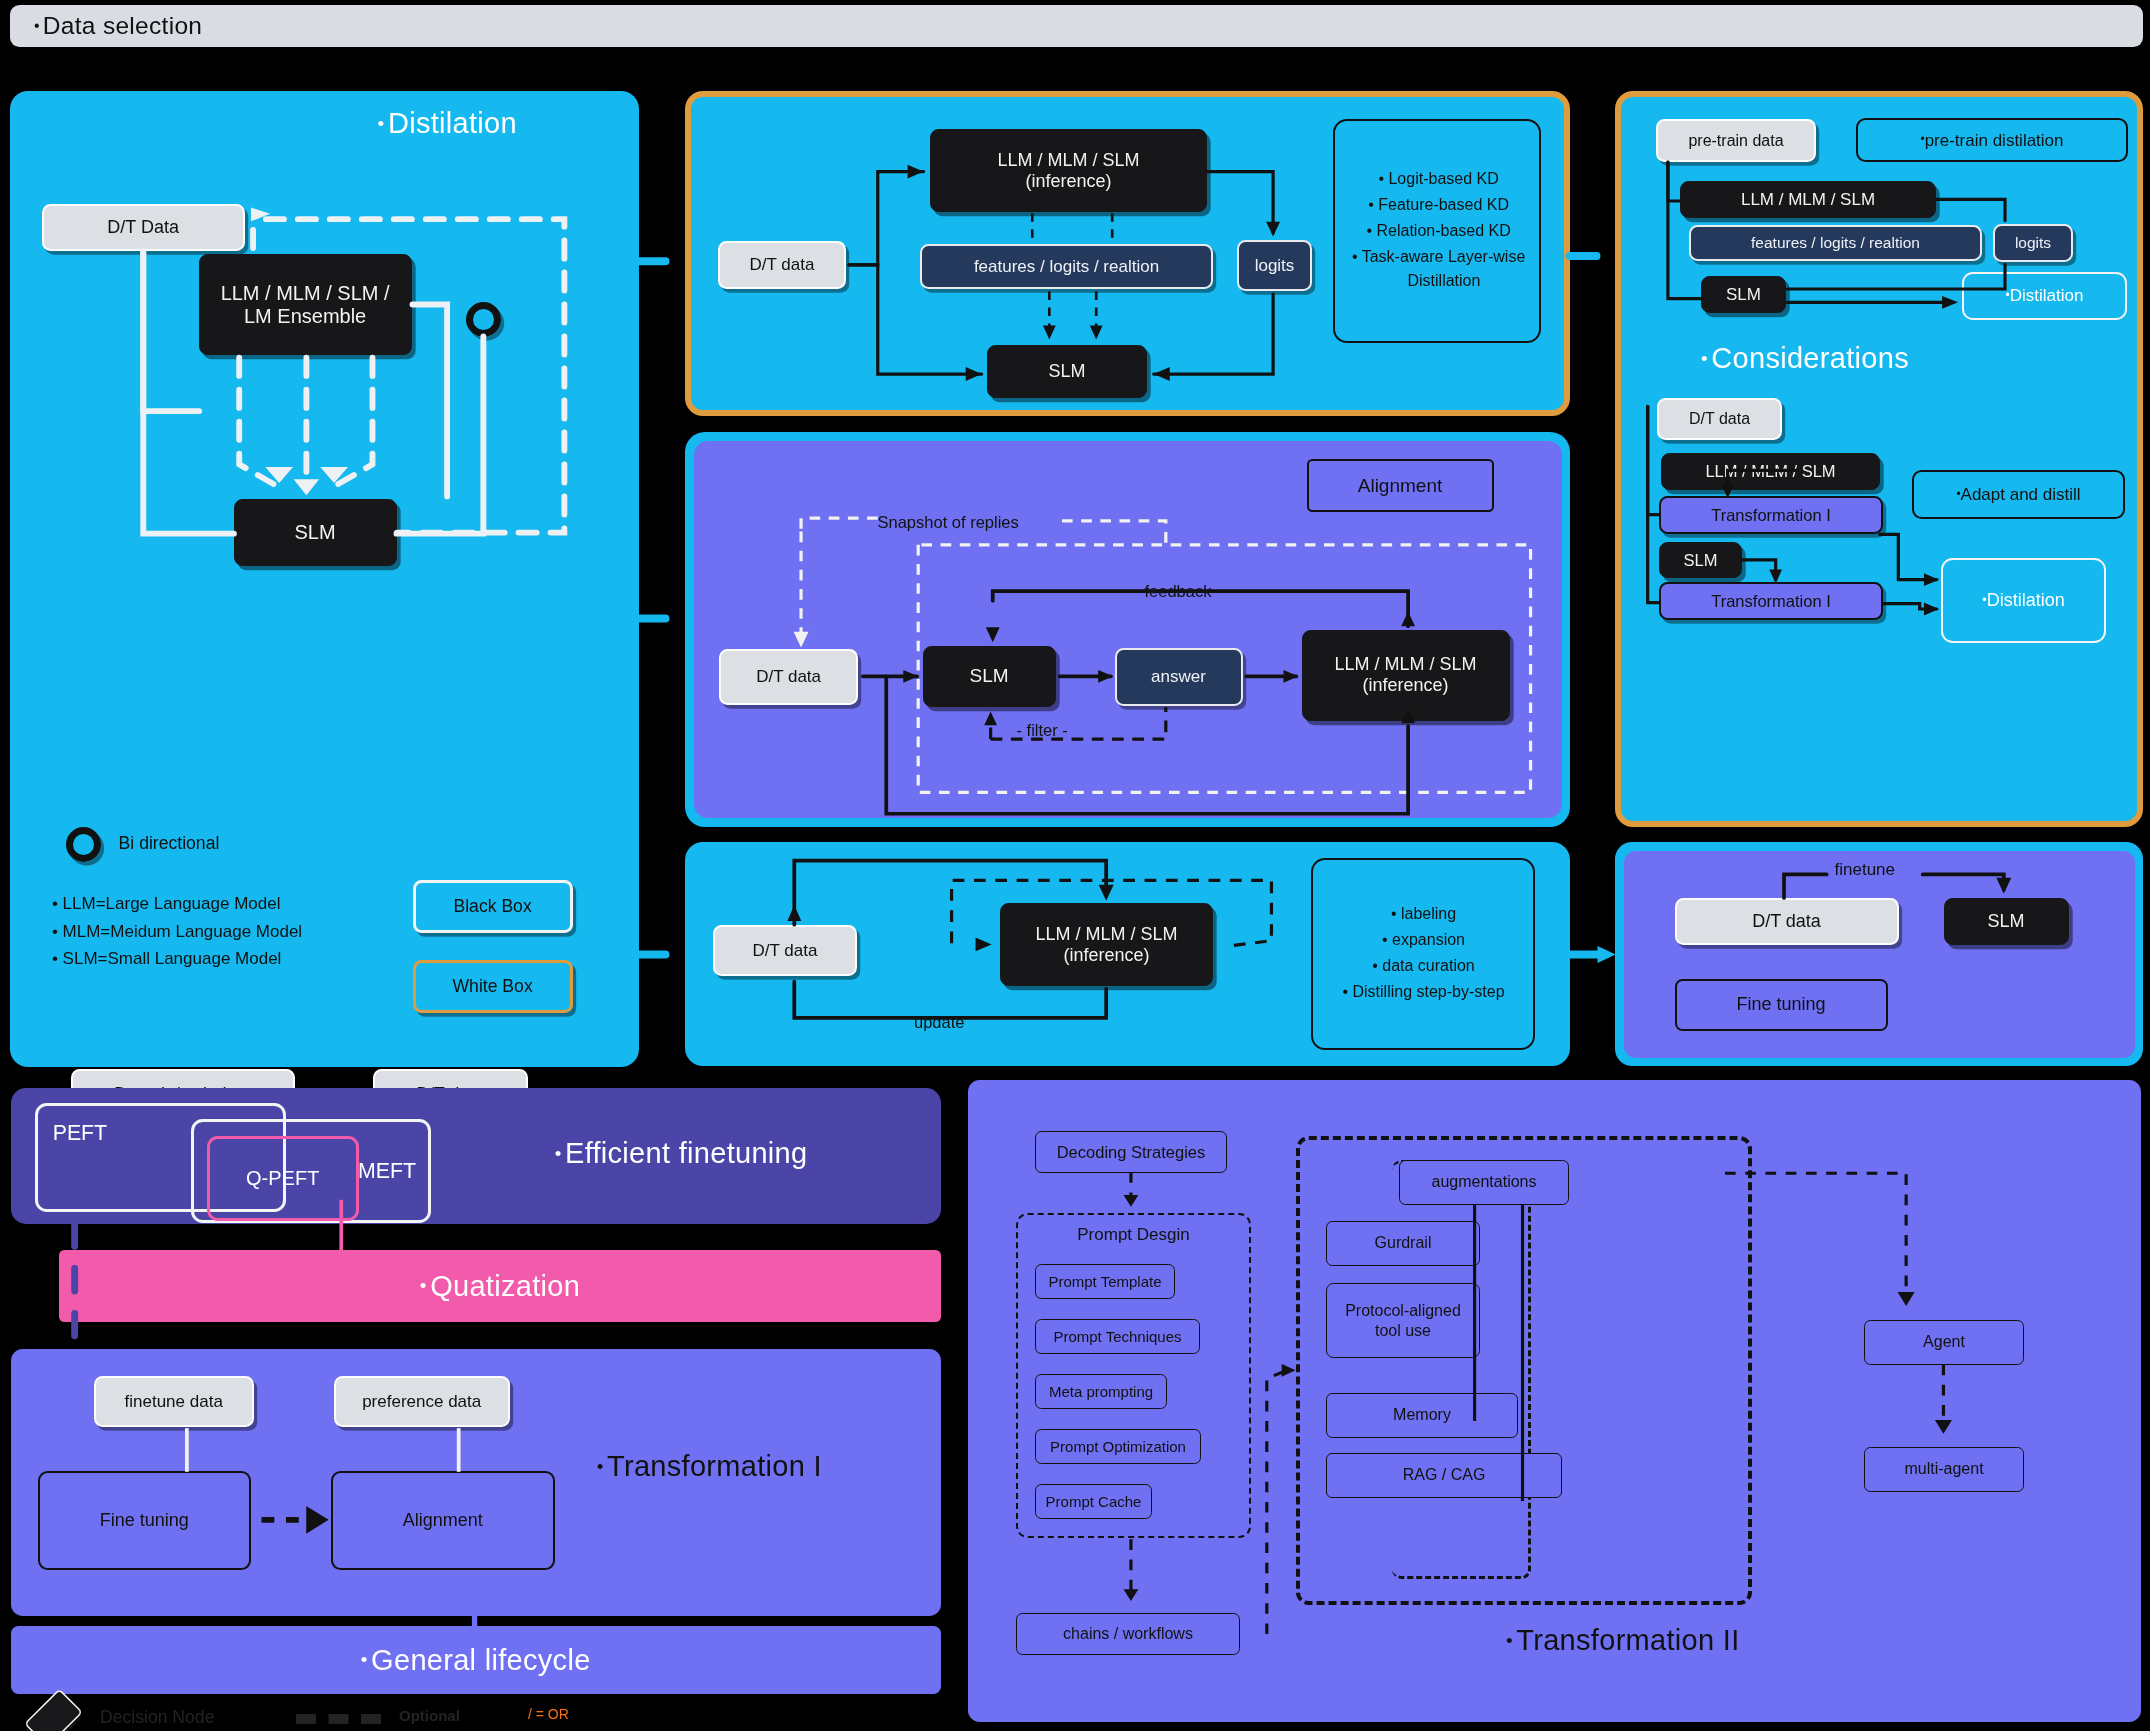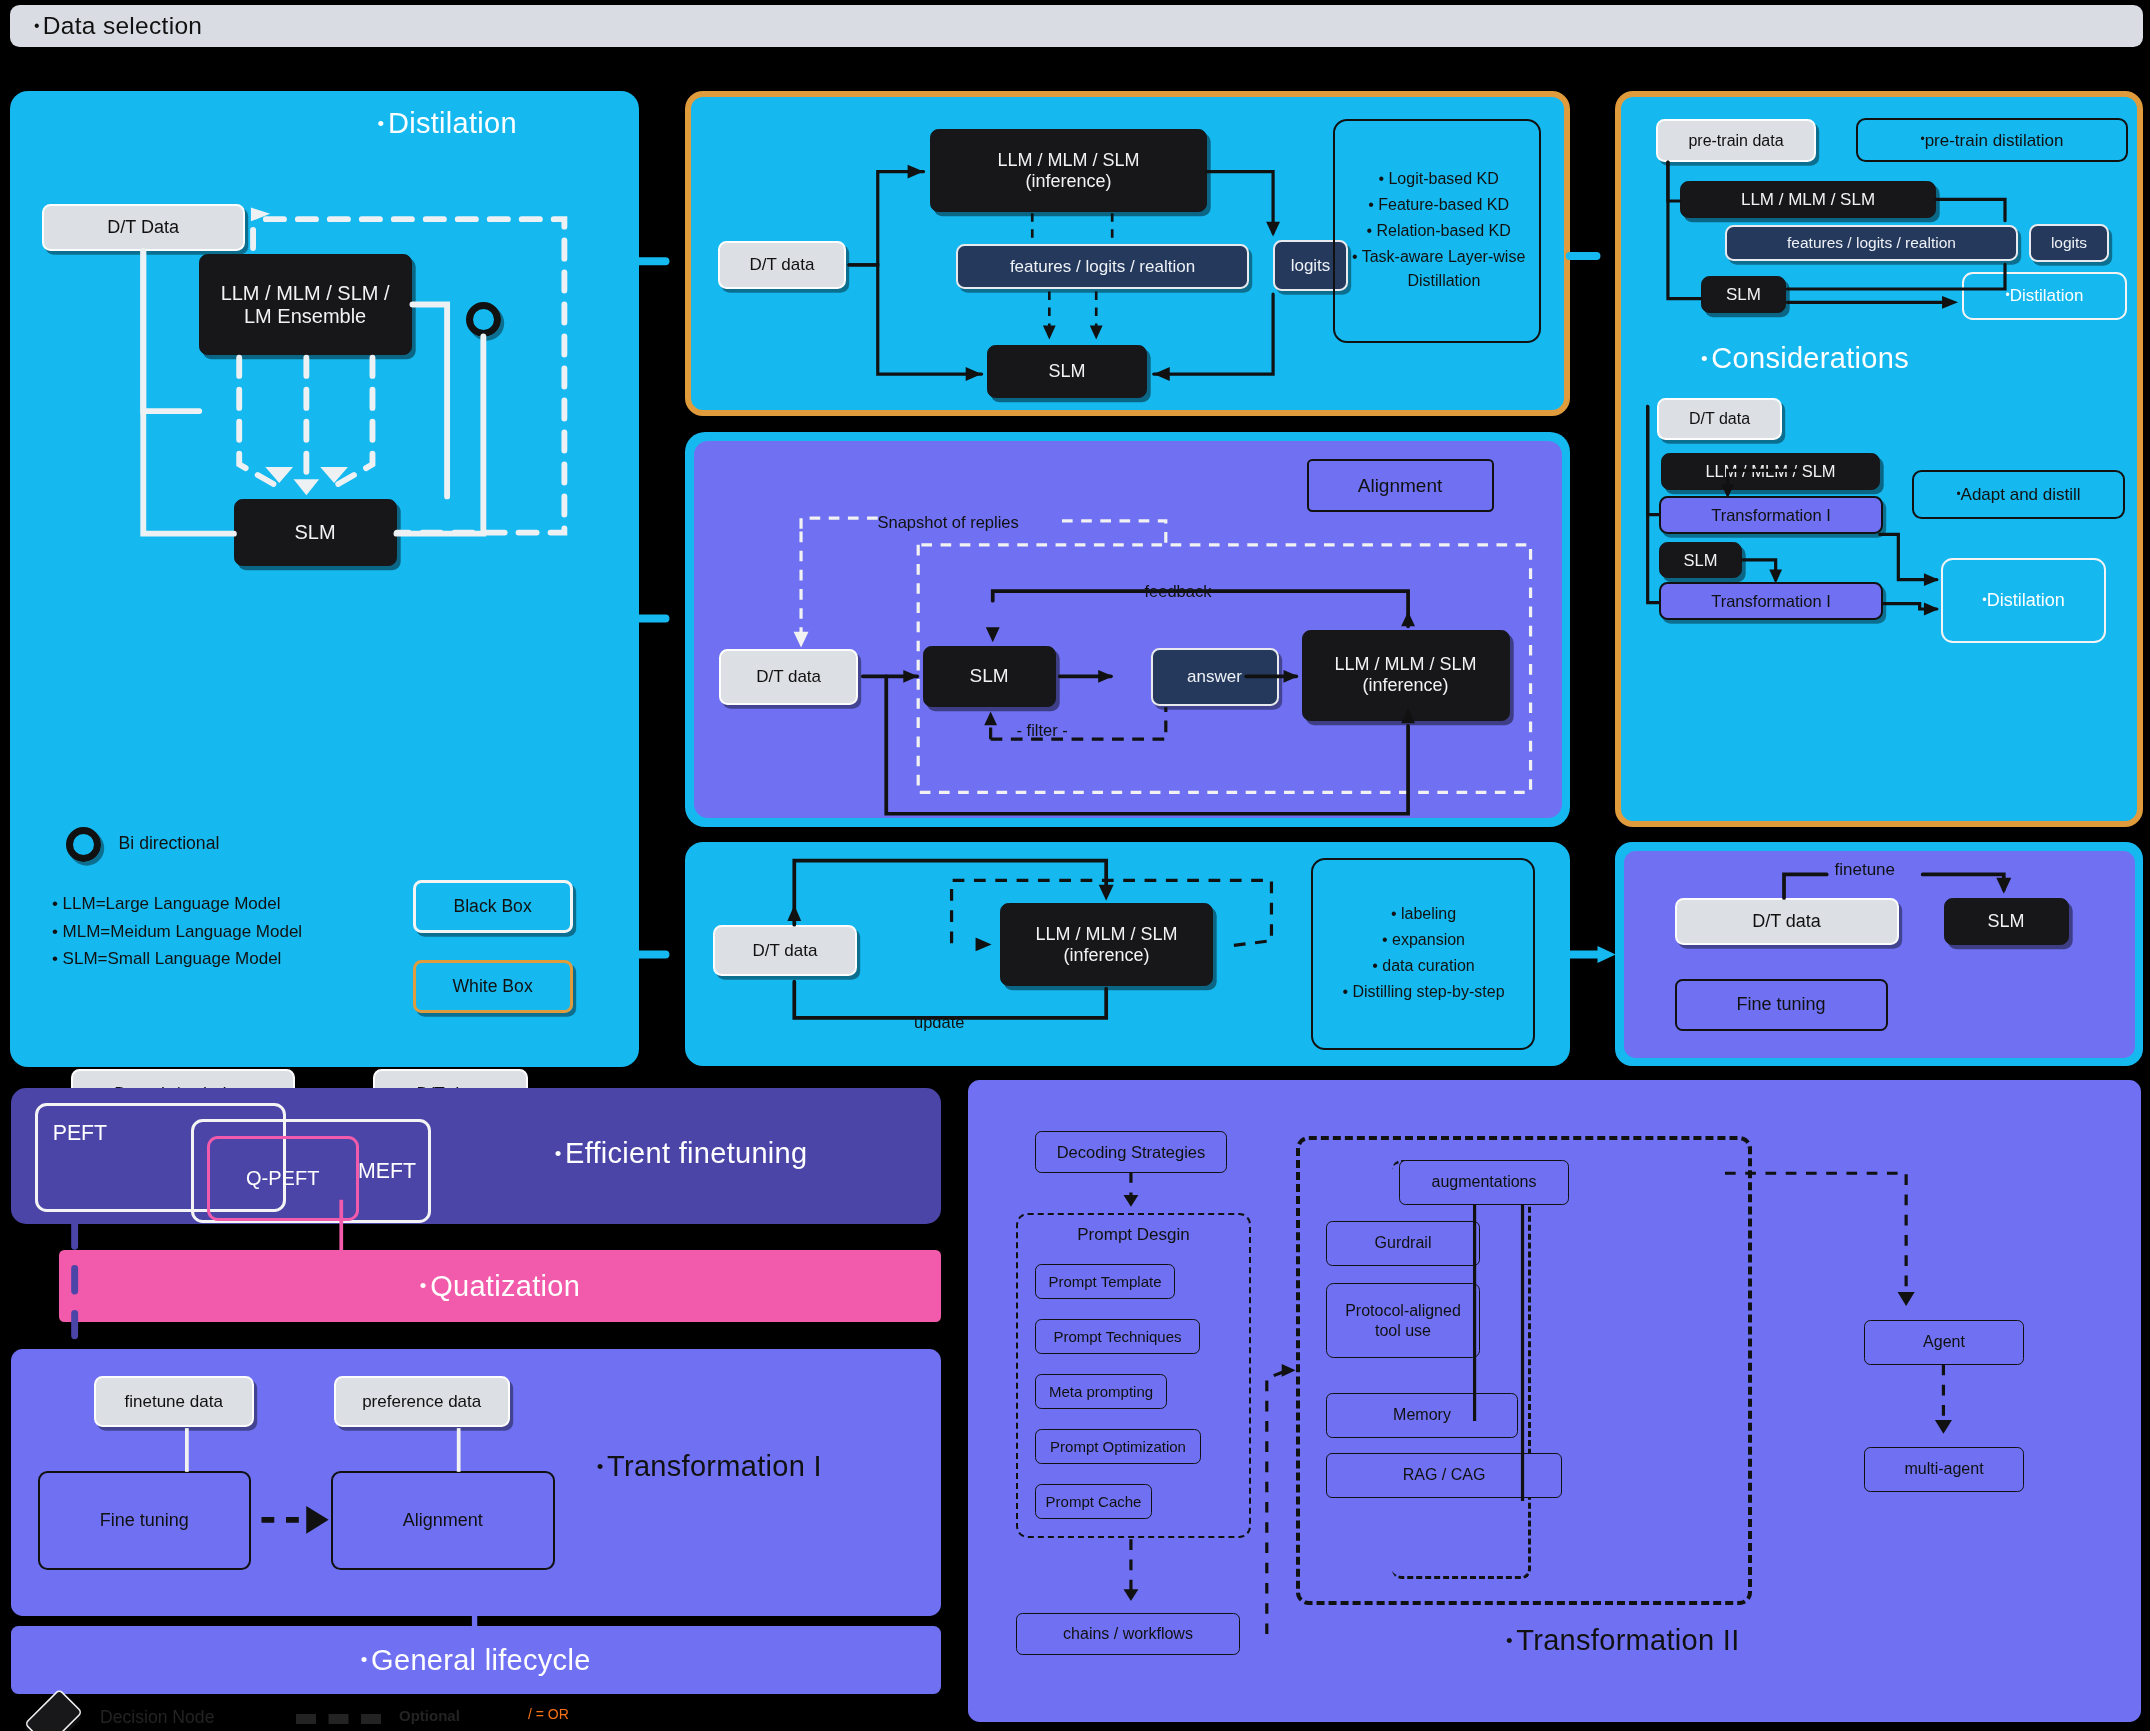--- a/index.html
+++ b/index.html
@@ -21,21 +21,21 @@
   .panel.cyanframe{background:#15b9f0;padding:8.5px;}
 
   .shadow{box-shadow:5.3px 7.5px 0 rgba(0,0,0,.55);}
 
   
   .node{border-radius:8.5px;display:flex;align-items:center;justify-content:center;
         text-align:center;line-height:1.15;padding:3.2px 5.3px;}
   .node.black{background:#17171a;color:#f2f2f2;border:1.6px solid #17171a;
               box-shadow:3.7px 4.3px 0 rgba(0,0,0,.45);}
   .node.navy{background:#25395c;color:#eef1f6;border:2.1px solid #e8eaee;
-             box-shadow:3.2px 3.7px 0 rgba(0,0,0,.4);margin-left:36px;}
+             box-shadow:3.2px 3.7px 0 rgba(0,0,0,.4);}
   .node.light{background:#dcdfe4;color:#111;border:2.1px solid #fdfdfd;
               box-shadow:3.2px 3.7px 0 rgba(0,0,0,.4);}
   .node.outline{background:transparent;color:#111;border:2.7px solid #111;}
   .node.outline-thin{background:transparent;color:#111;border:1.6px solid #111;}
   .node.outline-white{background:transparent;color:#fff;border:2.7px solid #f4f4f4;}
   .node.outline-orange{background:transparent;color:#111;border:3.2px solid #e09b3d;
               box-shadow:3.2px 3.7px 0 rgba(0,0,0,.4);}
   .node.outline-wthick{background:transparent;color:#111;border:3.2px solid #f4f4f4;
               box-shadow:3.2px 3.7px 0 rgba(0,0,0,.4);}
   .node.tfm{background:#6f71f2;color:#111;border:2.7px solid #111;

